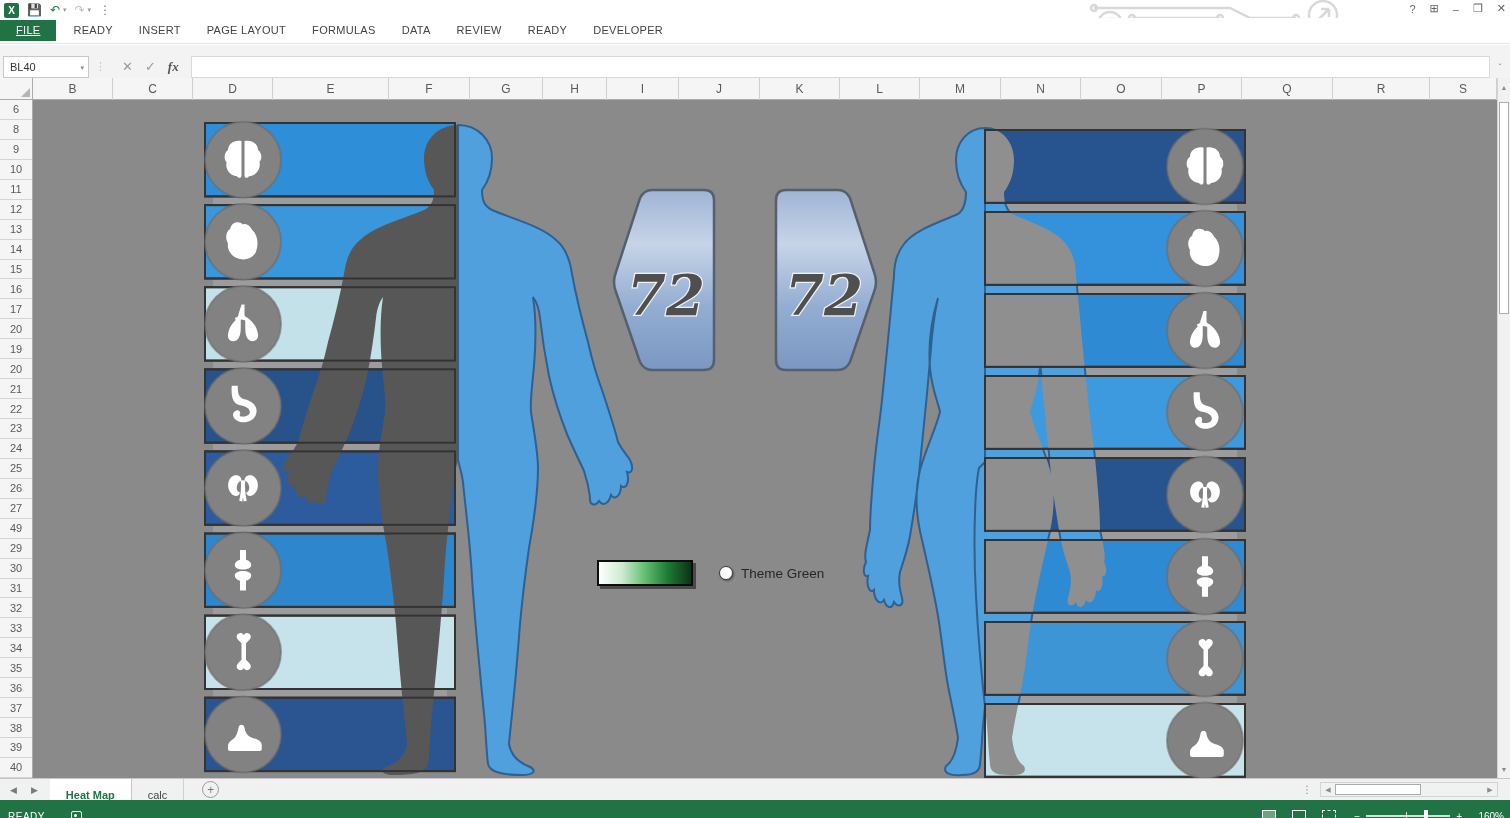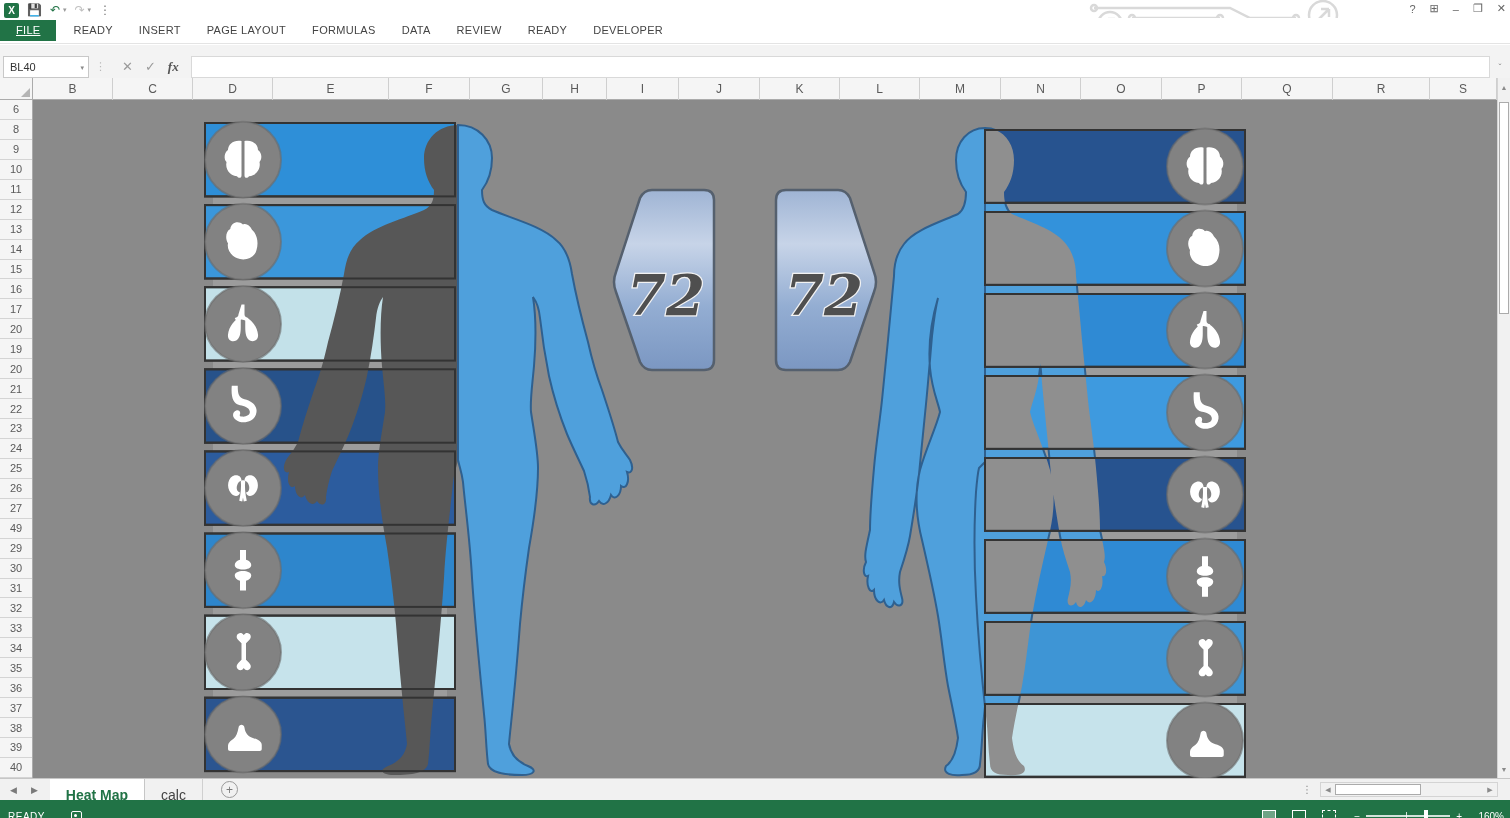--- a/index.html
+++ b/index.html
@@ -64,21 +64,21 @@
 
   
   .v-scroll { position:absolute; left:1497px; top:0; width:13px; height:700px; background:#f1f1f1; border-left:1px solid #d4d4d4; }
   .v-arrow { height:18px; display:flex; align-items:center; justify-content:center; color:#8a8a8a; font-size:7px; }
   .v-thumb { position:absolute; left:1px; top:24px; width:10px; height:212px; background:#fff; border:1px solid #ababab; }
   .v-arrow.down { position:absolute; bottom:0; width:100%; }
 
   
   .tabbar { position:absolute; left:0; top:778px; width:1510px; height:22px; background:#f1f1f1; border-top:1px solid #c6c6c6; display:flex; align-items:stretch; }
   .tab-nav { display:flex; align-items:center; gap:14px; padding:0 12px 0 10px; color:#7a7a7a; font-size:9px; }
-  .sheet-tab { padding:16px 16px; display:flex; align-items:center; font-size:14px; color:#444; border-right:1px solid #d0d0d0; }
+  .sheet-tab { padding:16px 16px; display:flex; align-items:center; font-size:11px; color:#444; border-right:1px solid #d0d0d0; }
   .sheet-tab.active { background:#fff; color:#217346; font-weight:bold; border-bottom:2px solid #217346; border-right:1px solid #c6c6c6; }
   .tab-plus { width:17px; height:17px; border:1px solid #9a9a9a; border-radius:50%; color:#7a7a7a; font-size:12px; display:flex; align-items:center; justify-content:center; margin:2px 0 0 18px; }
   .tab-sp { flex:1; }
   .tab-dots { color:#8a8a8a; font-size:10px; display:flex; align-items:center; margin-right:8px; }
   .h-scroll { width:178px; height:15px; margin-top:3px; margin-right:12px; background:#f1f1f1; border:1px solid #d4d4d4; display:flex; align-items:center; }
   .h-arrow { width:14px; text-align:center; color:#8a8a8a; font-size:7px; }
   .h-thumb { width:86px; height:11px; background:#fff; border:1px solid #ababab; }
 
   
   .statusbar { position:absolute; left:0; top:800px; width:1510px; height:32px; background:#217346; color:#fff; display:flex; align-items:center; font-size:10px; }
@@ -427,20 +427,25 @@
           <path d="M652 190 L704 190 Q714 190 714 200 L714 360 Q714 370 704 370 L652 370 Q644 370 640 362 L616 292 Q612 282 616 272 L640 198 Q644 190 652 190 Z" fill="url(#gauge-grad)" stroke="#55606E" stroke-width="2.5"></path>
           <text x="666" y="300" text-anchor="middle" dominant-baseline="middle" font-family="DejaVu Serif, serif" font-style="italic" font-weight="bold" font-size="56" fill="#4F4F4F" stroke="#F2F2F2" stroke-width="2.5" paint-order="stroke">72</text>
         </g>
         <g>
           <path d="M786 190 L838 190 Q846 190 850 198 L874 272 Q878 282 874 292 L850 362 Q846 370 838 370 L786 370 Q776 370 776 360 L776 200 Q776 190 786 190 Z" fill="url(#gauge-grad)" stroke="#55606E" stroke-width="2.5"></path>
           <text x="824" y="300" text-anchor="middle" dominant-baseline="middle" font-family="DejaVu Serif, serif" font-style="italic" font-weight="bold" font-size="56" fill="#4F4F4F" stroke="#F2F2F2" stroke-width="2.5" paint-order="stroke">72</text>
         </g>
       </svg>
 
       <div id="legend">
+          <div class="legend-row">
+            <div class="swatch" style="background: linear-gradient(90deg, rgb(255, 255, 255) 0%, rgb(205, 235, 210) 25%, rgb(98, 190, 114) 50%, rgb(30, 122, 51) 75%, rgb(12, 51, 24) 100%);"></div>
+            <span class="radio"></span>
+            <span class="legend-label">Theme Green</span>
+          </div>
         </div>
     </div>
 
     <div class="v-scroll">
       <div class="v-arrow">▲</div>
       <div class="v-thumb"></div>
       <div class="v-arrow down">▼</div>
     </div>
   </div>
 

